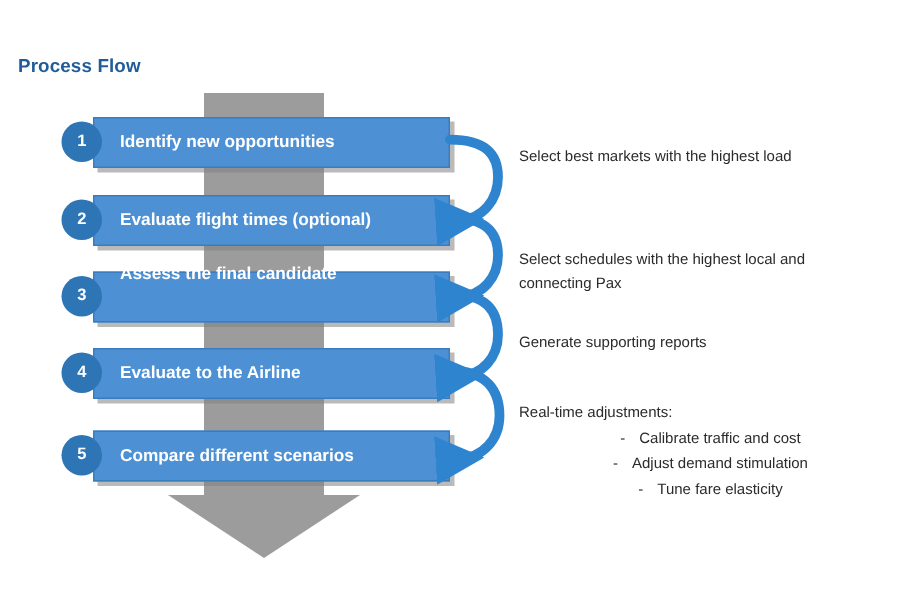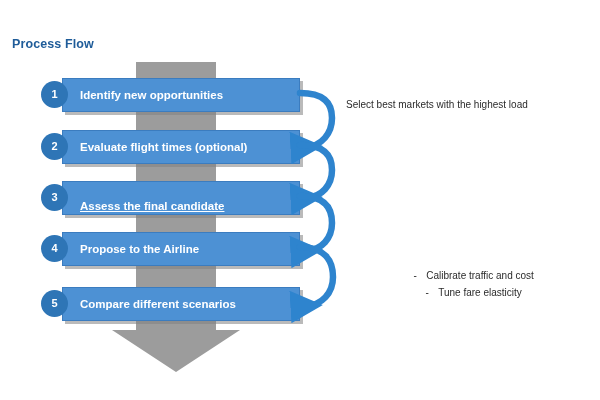--- a/index.html
+++ b/index.html
@@ -128,25 +128,25 @@
   <div class="step-box" style="top:78px;"></div>
   <div class="step-circle" style="top:81px;">1</div>
   <div class="step-label" style="left:80px; top:78px;">Identify new opportunities</div>
 
   <div class="step-box" style="top:130px;"></div>
   <div class="step-circle" style="top:133px;">2</div>
   <div class="step-label" style="left:80px; top:130px;text-align:right;">Evaluate flight times (optional)</div>
 
   <div class="step-box" style="top:181px;"></div>
   <div class="step-circle" style="top:184px;">3</div>
-  <div class="step-label" style="left:80px; top:189px;text-decoration:underline;">Assess the final candidate</div>
+  <div class="step-label" style="left:80px; top:166px;">Assess the final candidate</div>
 
   <div class="step-box" style="top:232px;"></div>
   <div class="step-circle" style="top:235px;">4</div>
-  <div class="step-label" style="left:80px; top:232px;">Propose to the Airline</div>
+  <div class="step-label" style="left:80px; top:232px;">Evaluate to the Airline</div>
 
   <div class="step-box" style="top:287px;"></div>
   <div class="step-circle" style="top:290px;">5</div>
   <div class="step-label" style="left:80px; top:287px;">Compare different scenarios</div>
 
   <svg id="arrows" viewBox="0 0 600 400" xmlns="http://www.w3.org/2000/svg">
     <defs>
       <marker id="ah" markerWidth="5" markerHeight="5" refX="2.6" refY="2.5" orient="auto" markerUnits="strokeWidth">
         <path d="M5,0 L5,5 L0,2.5 z" fill="#2E84CE"></path>
       </marker>
@@ -166,20 +166,29 @@
 
     <g>
       <path d="M300,247 C325,247 333,261 333,277 C333,293 322,305 306,306" fill="none" stroke="#2E84CE" stroke-width="6.5" stroke-linecap="round" marker-end="url(#ah)"></path>
     </g>
   </svg>
 
   <div class="note" style="top:97px;">
     <span class="note-line">Select best markets with the highest load</span>
   </div>
 
+  <div class="note" style="top:166px;">
+    <span class="note-line">Select schedules with the highest local and</span>
+    <span class="note-line">connecting Pax</span>
+  </div>
 
+  <div class="note" style="top:221px;">
+    <span class="note-line">Generate supporting reports</span>
+  </div>
 
   <div class="note" style="top:267px; line-height:17px;">
+    <span class="note-line">Real-time adjustments:</span>
     <span class="bullet-line"><span class="bullet-dash">-</span><span>Calibrate traffic and cost</span></span>
+    <span class="bullet-line"><span class="bullet-dash">-</span><span>Adjust demand stimulation</span></span>
     <span class="bullet-line"><span class="bullet-dash">-</span><span>Tune fare elasticity</span></span>
   </div>
 
 </div>
 
 </body></html>

